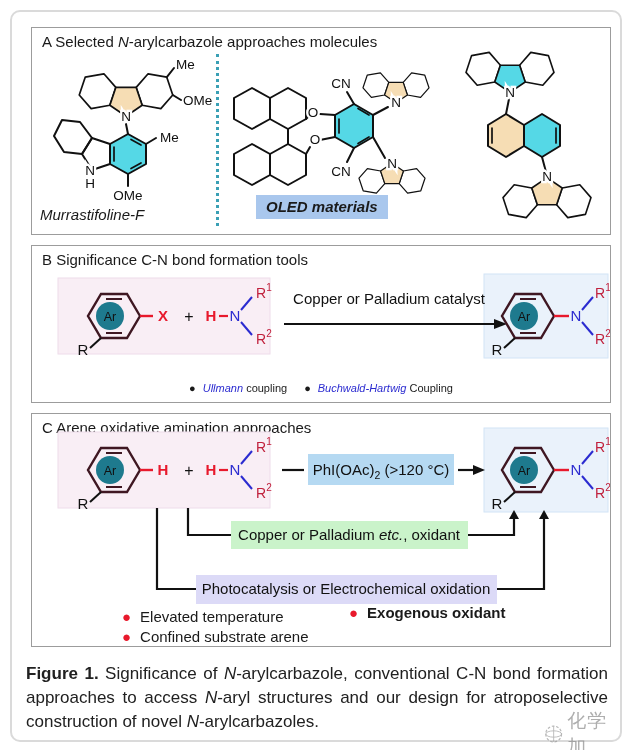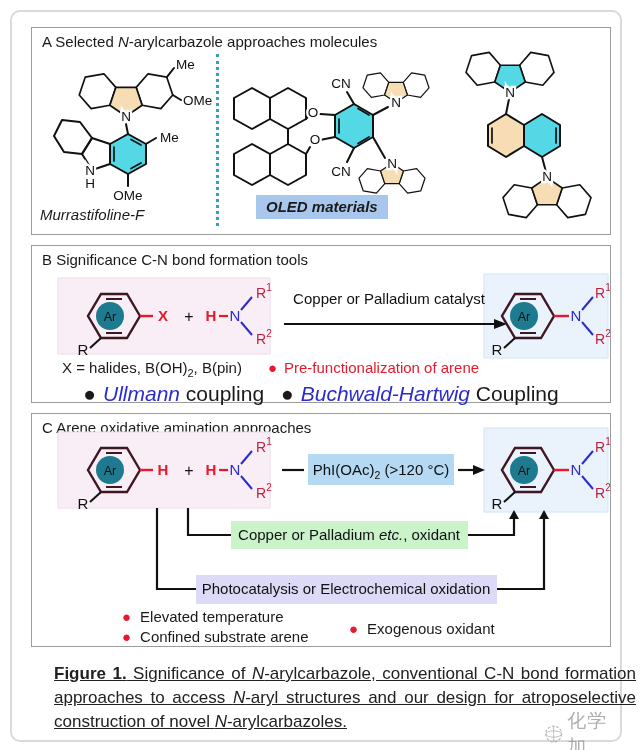--- a/index.html
+++ b/index.html
@@ -21,25 +21,25 @@
   .rlab{fill:#c0203c;font-size:14px;}
   .sup{font-size:10px;}
   .schemetxt{font-size:15px;}
   .divider{position:absolute;left:184px;top:26px;height:172px;width:0;border-left:3px dotted #3aa0b5;}
   .molname{position:absolute;left:8px;top:178px;width:172px;text-align:left;font-style:italic;font-size:15px;}
   .oledtag{position:absolute;left:200px;top:167px;background:#a9c7ed;padding:3px 10px 4px;font-size:15px;font-style:italic;font-weight:bold;margin-left:24px;}
   .xline{position:absolute;left:30px;top:113px;font-size:15px;}
   .xline sub{font-size:11px;}
   .redtxt{color:#e8192c;margin-left:26px;}
   .redtxt .bsp{margin-right:7px;}
-  .couplings{position:absolute;left:0;top:136px;width:578px;display:flex;justify-content:center;gap:17px;font-size:21px;white-space:nowrap;}
+  .couplings{position:absolute;left:0;top:136px;width:578px;display:flex;justify-content:center;gap:17px;font-size:11px;white-space:nowrap;}
   .couplings .blue-i{color:#2b2bd0;font-style:italic;margin-left:7px;}
   .cbul{position:absolute;font-size:15px;white-space:nowrap;}
   .cbul .dot{color:#e8192c;margin-right:9px;}
-  .caption{position:absolute;left:42px;top:650px;width:582px;font-size:17px;line-height:1.42;text-align:justify;color:#212121;text-decoration:underline;}
+  .caption{position:absolute;left:14px;top:650px;width:582px;font-size:17px;line-height:1.42;text-align:justify;color:#212121;}
   .watermark{position:absolute;left:532px;top:696px;display:flex;align-items:center;gap:4px;opacity:0.72;}
   .watermark span{font-size:19px;color:#8f8f8f;letter-spacing:1px;}
 </style>
 </head>
 <body>
 
 <div class="card">
 
   <div class="panel" id="panelA">
     <div class="ptitle"><span>A Selected </span><i>N</i><span>-arylcarbazole approaches molecules</span></div>
@@ -175,21 +175,20 @@
       <text x="492" y="74.5" text-anchor="middle" font-size="12.5" fill="#fff">Ar</text>
       <text x="465" y="109" text-anchor="middle" class="schemetxt">R</text>
       <line x1="522" y1="70" x2="537" y2="70" stroke="#e8192c" stroke-width="2.4"></line>
       <text x="544" y="75" text-anchor="middle" class="blue schemetxt">N</text>
       <line x1="550" y1="64" x2="561" y2="51" stroke="#2b2bd0" stroke-width="2"></line>
       <line x1="550" y1="76" x2="561" y2="89" stroke="#2b2bd0" stroke-width="2"></line>
       <text x="563" y="52" class="rlab"><tspan>R</tspan><tspan class="sup" dy="-7">1</tspan></text>
       <text x="563" y="98" class="rlab"><tspan>R</tspan><tspan class="sup" dy="-7">2</tspan></text>
     </svg>
 
-    <div class="xline"><span>X = halides, B(OH)</span><sub>2</sub><span>, B(pin)</span><span class="redtxt"><span class="bsp">●</span><span>Pre-functionalization of arene</span></span></div>
 
     <div class="couplings">
       <span><span>●</span><span class="blue-i">Ullmann</span><span> coupling</span></span>
       <span><span>●</span><span class="blue-i">Buchwald-Hartwig</span><span> Coupling</span></span>
     </div>
   </div>
 
   <div class="panel" id="panelC">
     <div class="ptitle">C Arene oxidative amination approaches</div>
 
@@ -247,21 +246,21 @@
       <path d="M436,121 L482,121 L482,104" stroke="#111" stroke-width="2.2" fill="none"></path>
       <polygon points="477,105 482,96 487,105" fill="#111"></polygon>
       <rect x="164" y="161" width="301" height="29" fill="#dcdaf7"></rect>
       <text x="314" y="180" text-anchor="middle" class="schemetxt">Photocatalysis or Electrochemical oxidation</text>
       <path d="M465,175 L512,175 L512,104" stroke="#111" stroke-width="2.2" fill="none"></path>
       <polygon points="507,105 512,96 517,105" fill="#111"></polygon>
     </svg>
 
     <div class="cbul" style="left:90px;top:194px;text-align:center;"><span class="dot">●</span><span>Elevated temperature</span></div>
     <div class="cbul" style="left:90px;top:214px;"><span class="dot">●</span><span>Confined substrate arene</span></div>
-    <div class="cbul" style="left:317px;top:206px;"><span class="dot">●</span><span>Exogenous oxidant</span></div>
+    <div class="cbul" style="left:317px;top:190px;font-weight:bold;"><span class="dot">●</span><span>Exogenous oxidant</span></div>
   </div>
 
   <div class="caption"><span class="b">Figure 1.</span><span> Significance of </span><i>N</i><span>-arylcarbazole, conventional C-N bond formation approaches to access </span><i>N</i><span>-aryl structures and our design for atroposelective construction of novel </span><i>N</i><span>-arylcarbazoles.</span></div>
 
   <div class="watermark">
     <svg width="22" height="22" viewBox="0 0 22 22">
       <circle cx="11" cy="11" r="9" fill="none" stroke="#9b9b9b" stroke-width="1.3" stroke-dasharray="3 2"></circle>
       <ellipse cx="11" cy="11" rx="9" ry="3.6" fill="none" stroke="#9b9b9b" stroke-width="1"></ellipse>
       <line x1="11" y1="2" x2="11" y2="20" stroke="#9b9b9b" stroke-width="1"></line>
     </svg>

